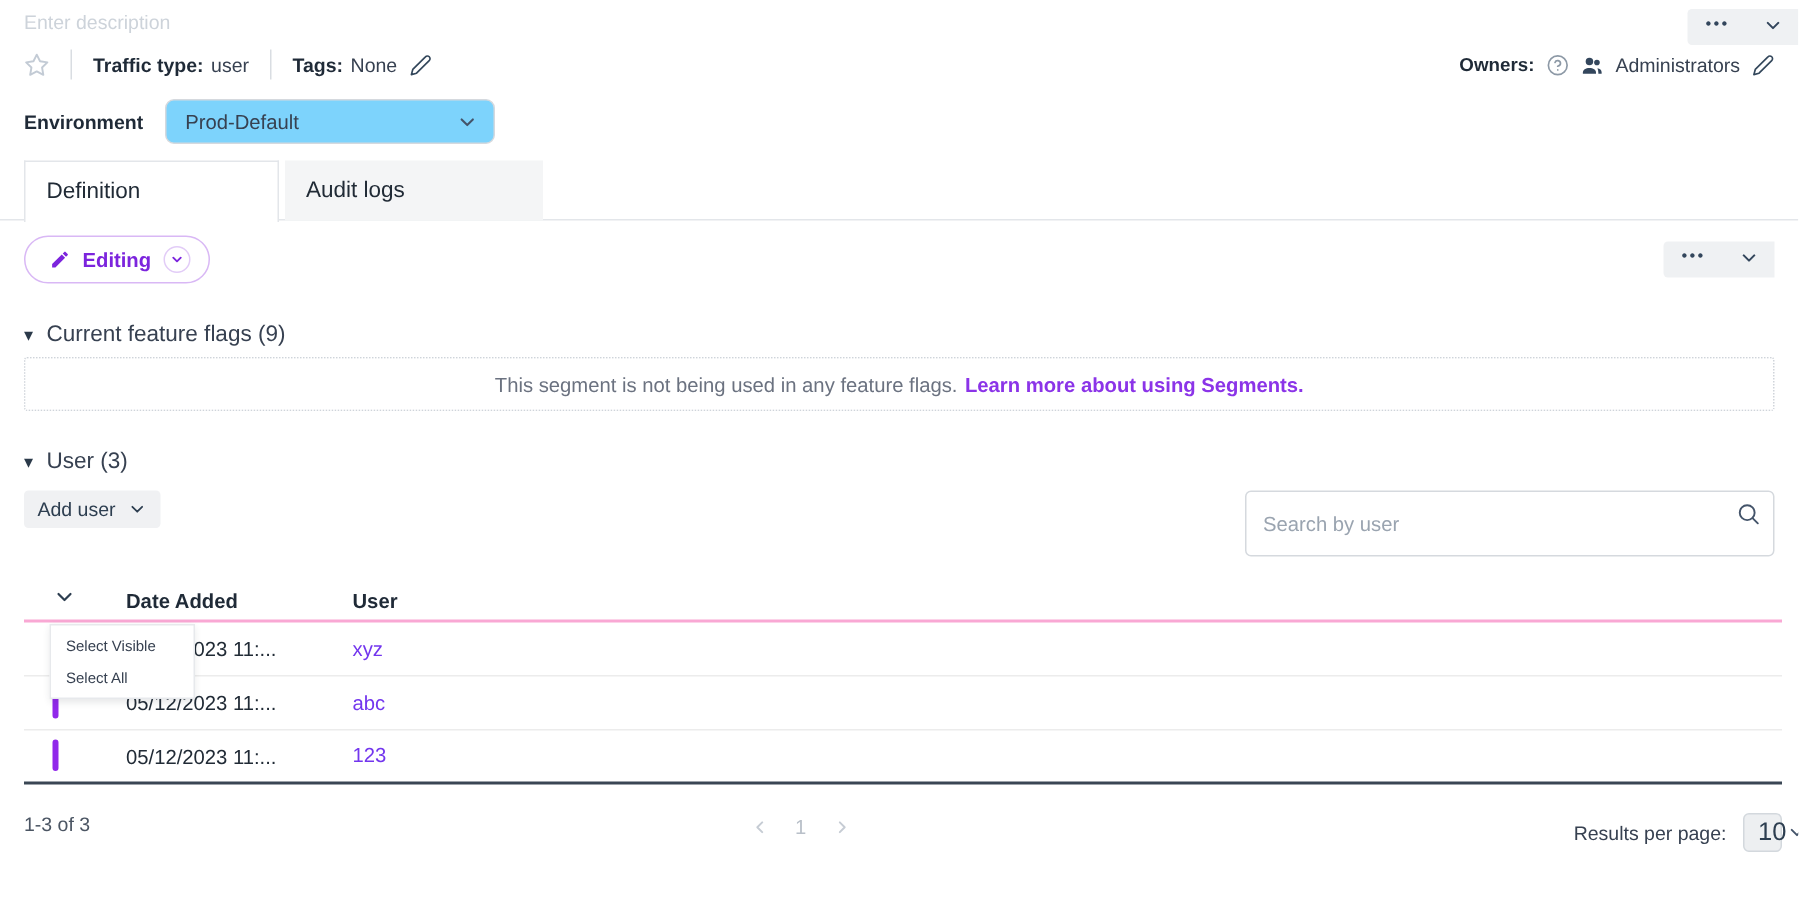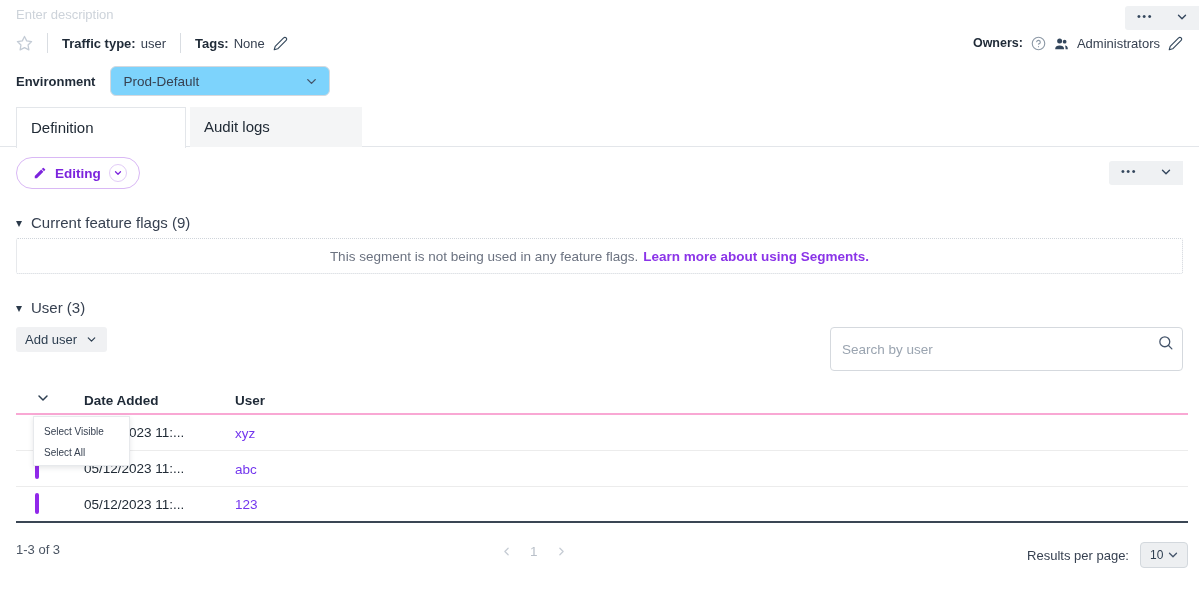--- a/index.html
+++ b/index.html
@@ -119,23 +119,23 @@
 
   
   .footer { position: relative; margin: 19px 11px 0 16px; height: 30px; display: flex; align-items: flex-start; gap: 34px; }
   .range-text { font-size: 13px; color: #4b5563; }
   .pagination { position: absolute; left: 484px; top: 2px; display: flex; align-items: center; gap: 17px; color: #c6ccd4; }
   .page-num { font-size: 13.5px; color: #b9c0c9; }
   .page-arrow { display: inline-flex; cursor: default; }
   .results { margin-left: auto; display: flex; align-items: center; gap: 11px; }
   .results-label { font-size: 13px; color: #374151; }
   .results-select {
-    width: 48px; height: 26px; background: #edeff1; border: 1px solid #d3d8dd; border-radius: 4px;
+    width: 26px; height: 26px; background: #edeff1; border: 1px solid #d3d8dd; border-radius: 4px;
     display: flex; align-items: center; justify-content: space-between; padding: 0 7px 0 9px;
-    font-size: 12px; color: #2d3e50; cursor: pointer;
+    font-size: 17px; color: #2d3e50; cursor: pointer;
   }
 </style>
 </head>
 <body>
 
 <div class="page">
 
   <button class="more-btn more-btn-top">
     <span class="dots">•••</span>
     <span>

